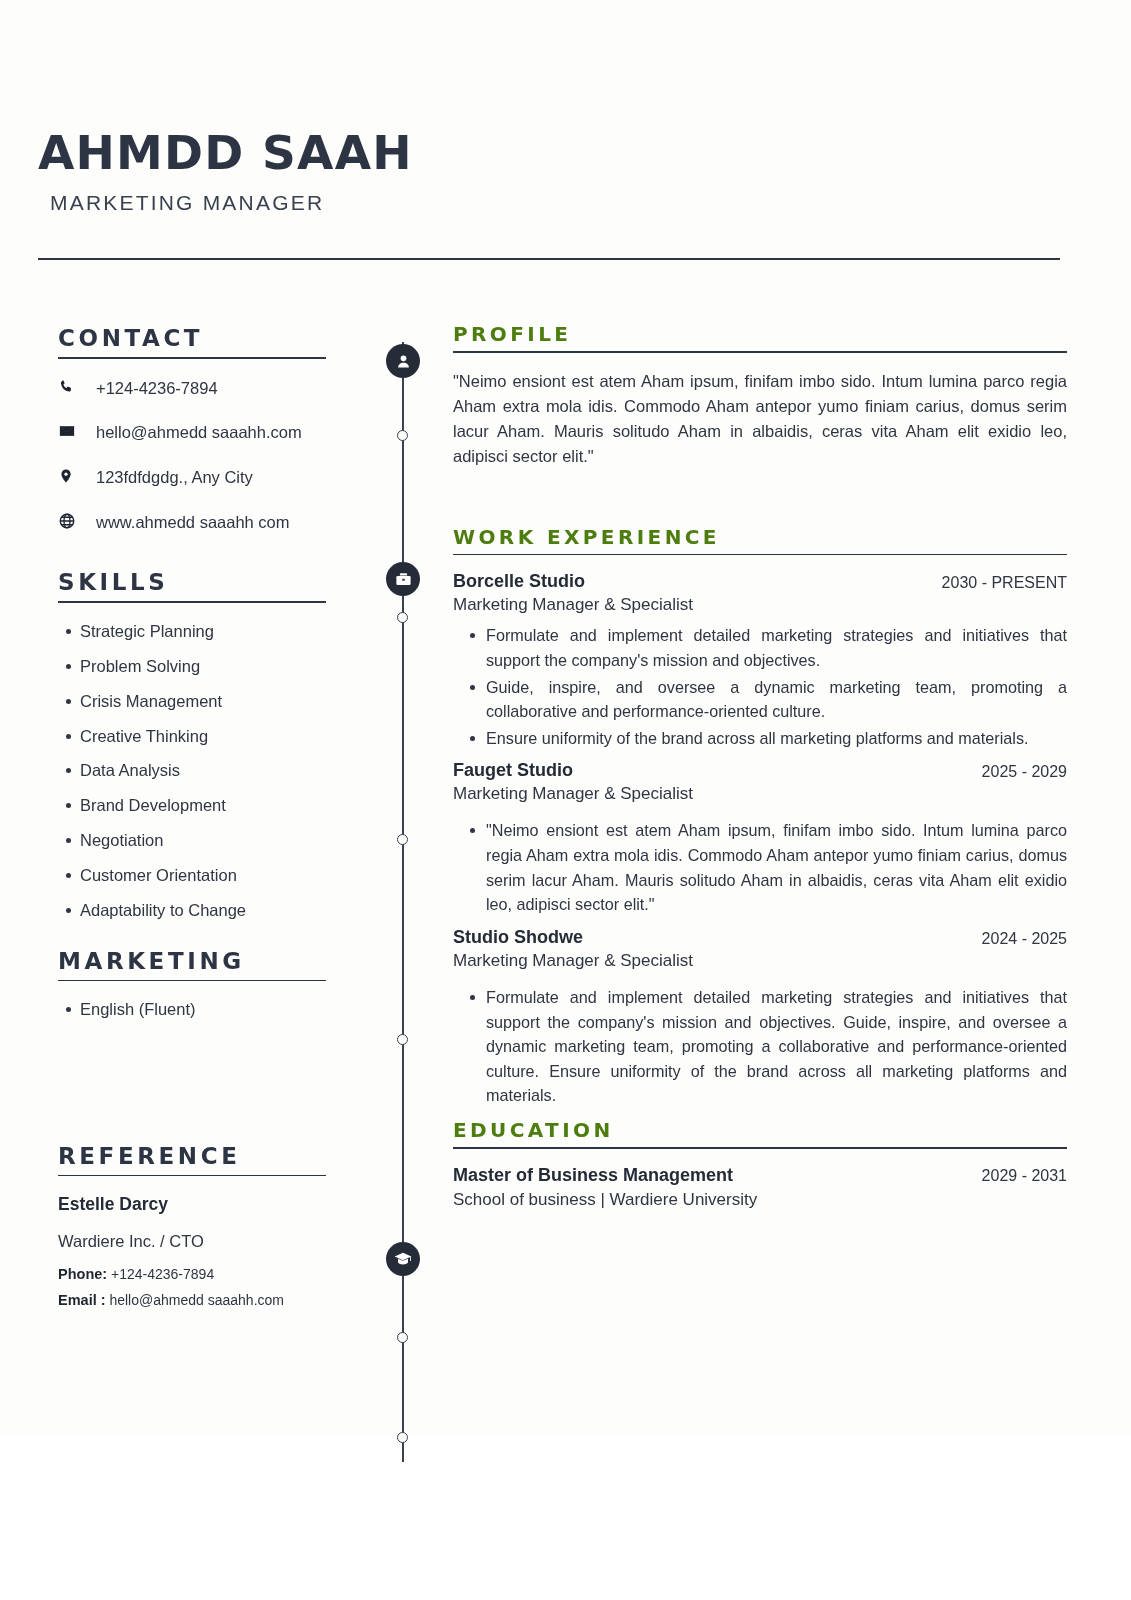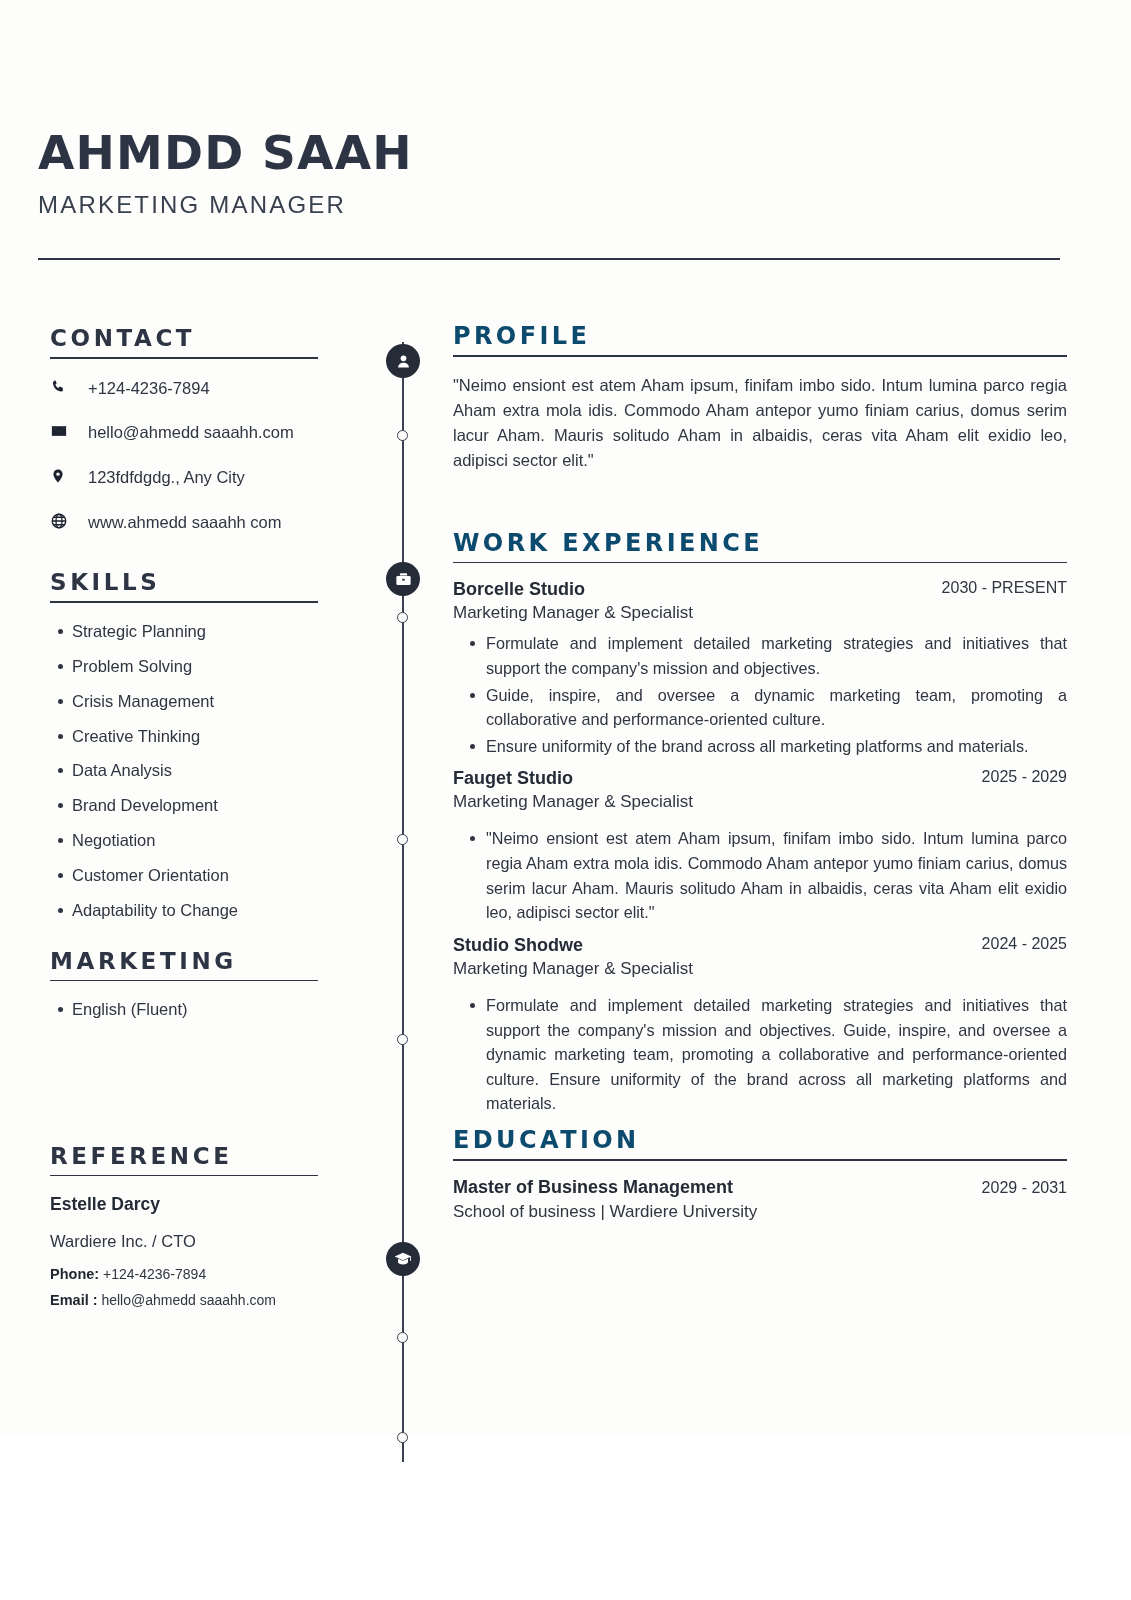--- a/index.html
+++ b/index.html
@@ -34,39 +34,39 @@
   .name {
     font-size: 47px;
     font-weight: bold;
     letter-spacing: 1.2px;
     color: #2d3443;
     line-height: 1.05;
     margin: 0 0 14px 0;
     font-family: "DejaVu Sans", sans-serif;
   }
   .job-title {
-    font-size: 24px;
+    font-size: 21px;
     letter-spacing: 2.2px;
     color: #39404e;
     font-weight: 400;
-    margin: 0;
+    margin: 12px;
   }
   .header-rule {
     position: absolute;
     left: 38px;
     top: 258px;
     width: 1022px;
     height: 2px;
     background: #2d3443;
   }
 
   
   .left-col {
     position: absolute;
-    left: 50px;
+    left: 58px;
     top: 325px;
     width: 300px;
   }
   .right-col {
     position: absolute;
     left: 453px;
     top: 322px;
     width: 614px;
   }
 
@@ -150,24 +150,24 @@
   }
   .ref-line {
     font-size: 14px;
     color: #2f3541;
     margin: 0 0 10px 0;
   }
   .ref-line b { font-size: 14.5px; color: #1f2630; }
 
   
   .sec-heading {
-    font-size: 24px;
+    font-size: 20px;
     font-weight: bold;
     letter-spacing: 3.4px;
-    color: #0c4a6e;
+    color: #4d7c0f;
     margin: 0 0 5px 0;
     font-family: "DejaVu Sans", sans-serif;
   }
   .sec-rule {
     width: 614px;
     height: 1.5px;
     background: #2d3443;
     margin-bottom: 16px;
   }
   .profile-text {
@@ -175,21 +175,21 @@
     line-height: 1.52;
     color: #2f3541;
     text-align: justify;
     margin: 0;
   }
 
   .job { margin-bottom: 2px; }
   .job-row {
     display: flex;
     justify-content: space-between;
-    align-items: flex-start;
+    align-items: flex-end;
   }
   .job-company {
     font-size: 18px;
     font-weight: bold;
     color: #242b36;
     margin: 0;
   }
   .job-date {
     font-size: 16px;
     color: #2f3541;

